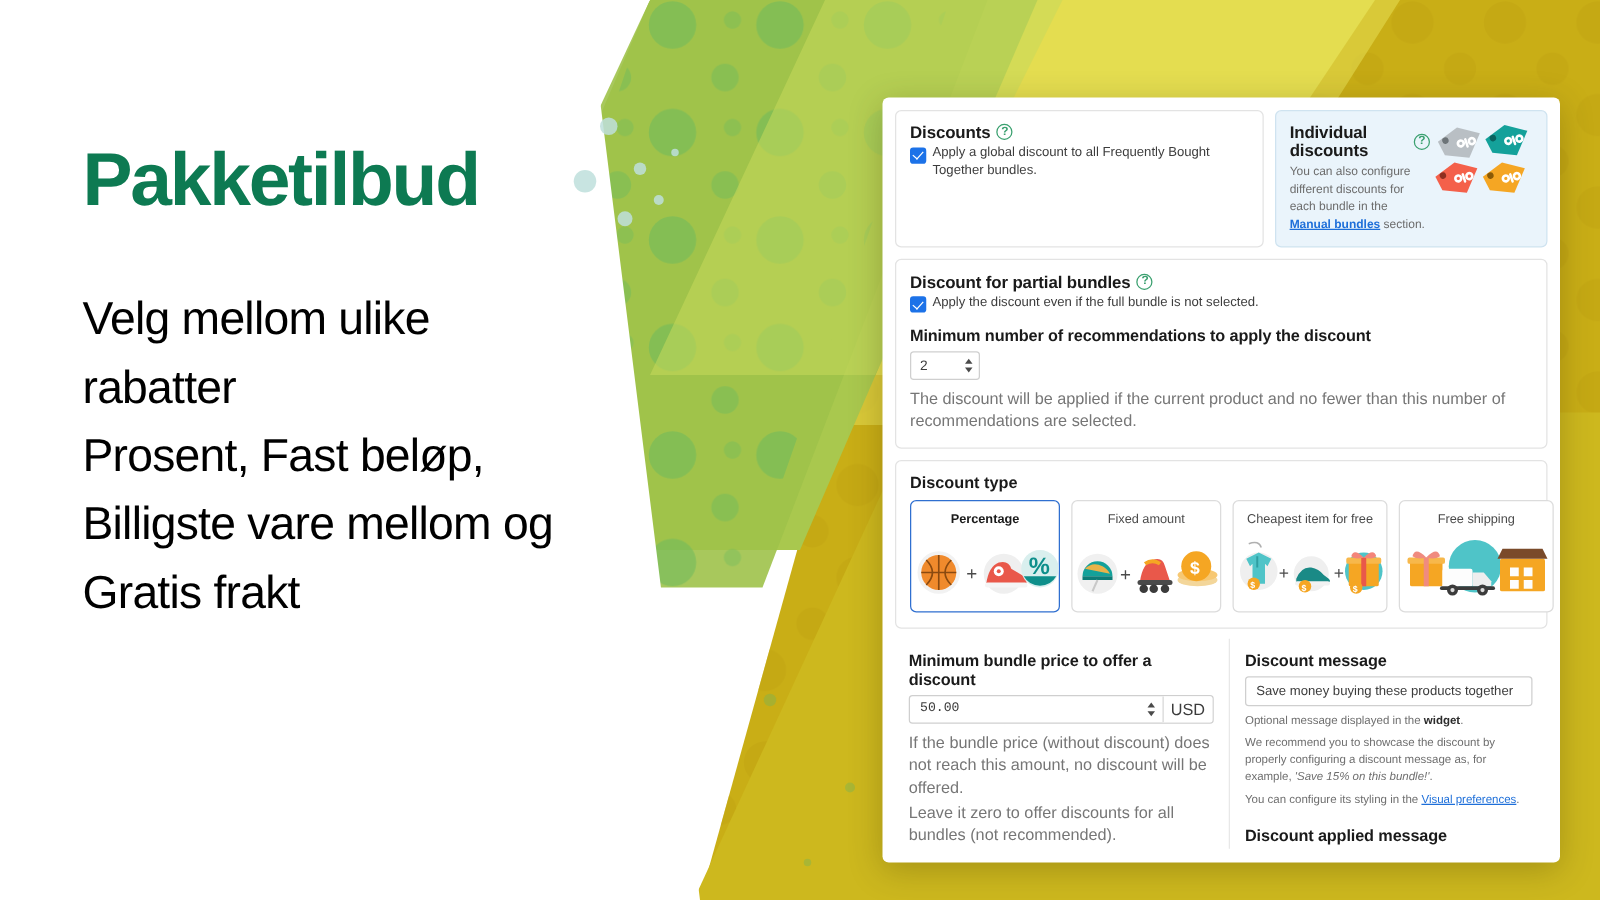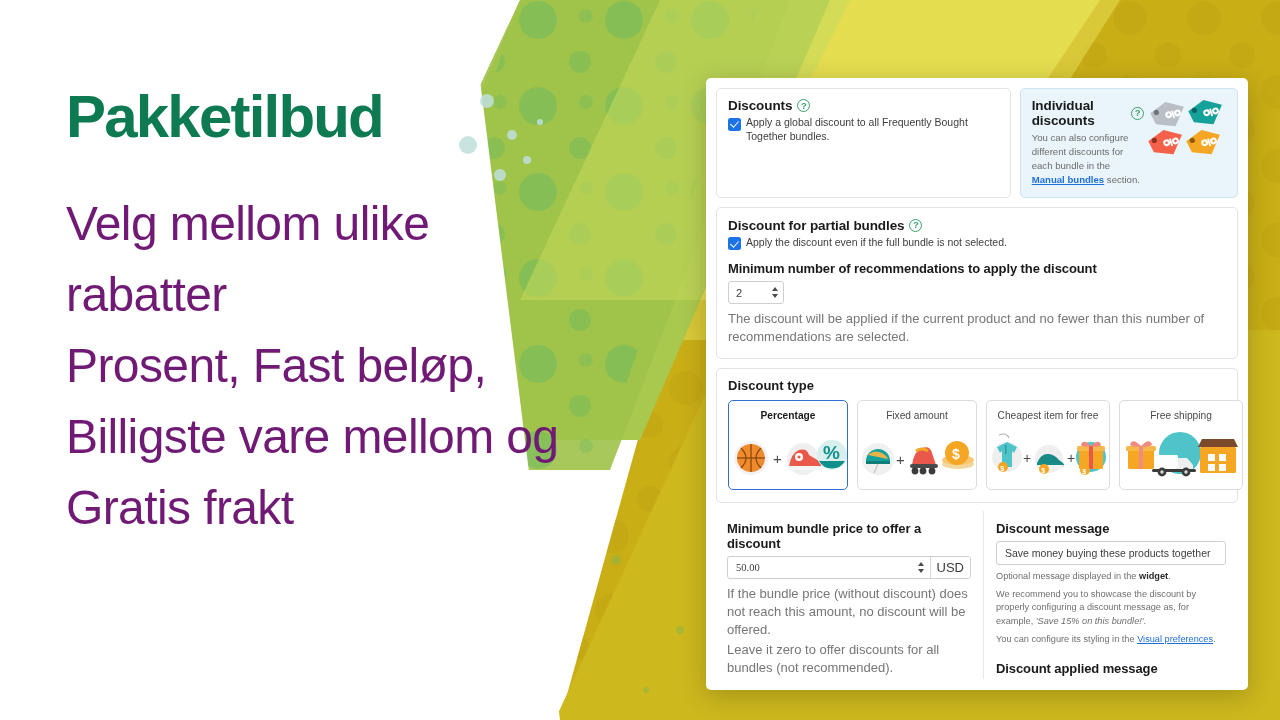--- a/index.html
+++ b/index.html
@@ -9,37 +9,37 @@
     background: #ffffff;
     position: relative;
   }
 
   
   #bg-layer { position: absolute; inset: 0; width: 1280px; height: 720px; }
 
   
   .promo {
     position: absolute;
-    left: 66px; top: 85px;
+    left: 66px; top: 112px;
     width: 580px;
     z-index: 5;
   }
   .promo-title {
     font-size: 60px;
     font-weight: 800;
     color: #0d7a52;
     letter-spacing: -1.8px;
     line-height: 1.05;
     white-space: nowrap;
   }
   .promo-sub {
-    margin-top: 40px;
-    font-size: 48px;
+    margin-top: 53px;
+    font-size: 37px;
     font-weight: 400;
-    color: #701a75;
+    color: #000000;
     line-height: 1.48;
     letter-spacing: -0.6px;
   }
 
   
   .app-card {
     position: absolute;
     left: 706px; top: 78px;
     width: 542px; height: 612px;
     background: #ffffff;
@@ -161,21 +161,21 @@
   .bcol.left  { width: 268px; border-right: 1px solid #e8e8e8; padding-left: 11px; }
   .bcol.right { flex: 1; }
 
   .txt-wrap {
     display: flex; align-items: stretch;
     border: 1px solid #cfcfcf; border-radius: 3px;
     background: #fff; height: 23px; overflow: hidden;
   }
   .txt-wrap input {
     border: 0; outline: 0; flex: 1; min-width: 0;
-    font-family: Liberation Serif, serif;
+    font-family: Liberation Mono, monospace;
     font-size: 10.5px; color: #3c3c3c; padding: 0 5px 0 8px;
     background: transparent;
   }
   .unit {
     display: flex; align-items: center; justify-content: center;
     min-width: 27px; padding: 0 6px;
     border-left: 1px solid #d8d8d8;
     background: #fff; font-size: 13px; color: #3c3c3c;
   }
   .txt-plain {

